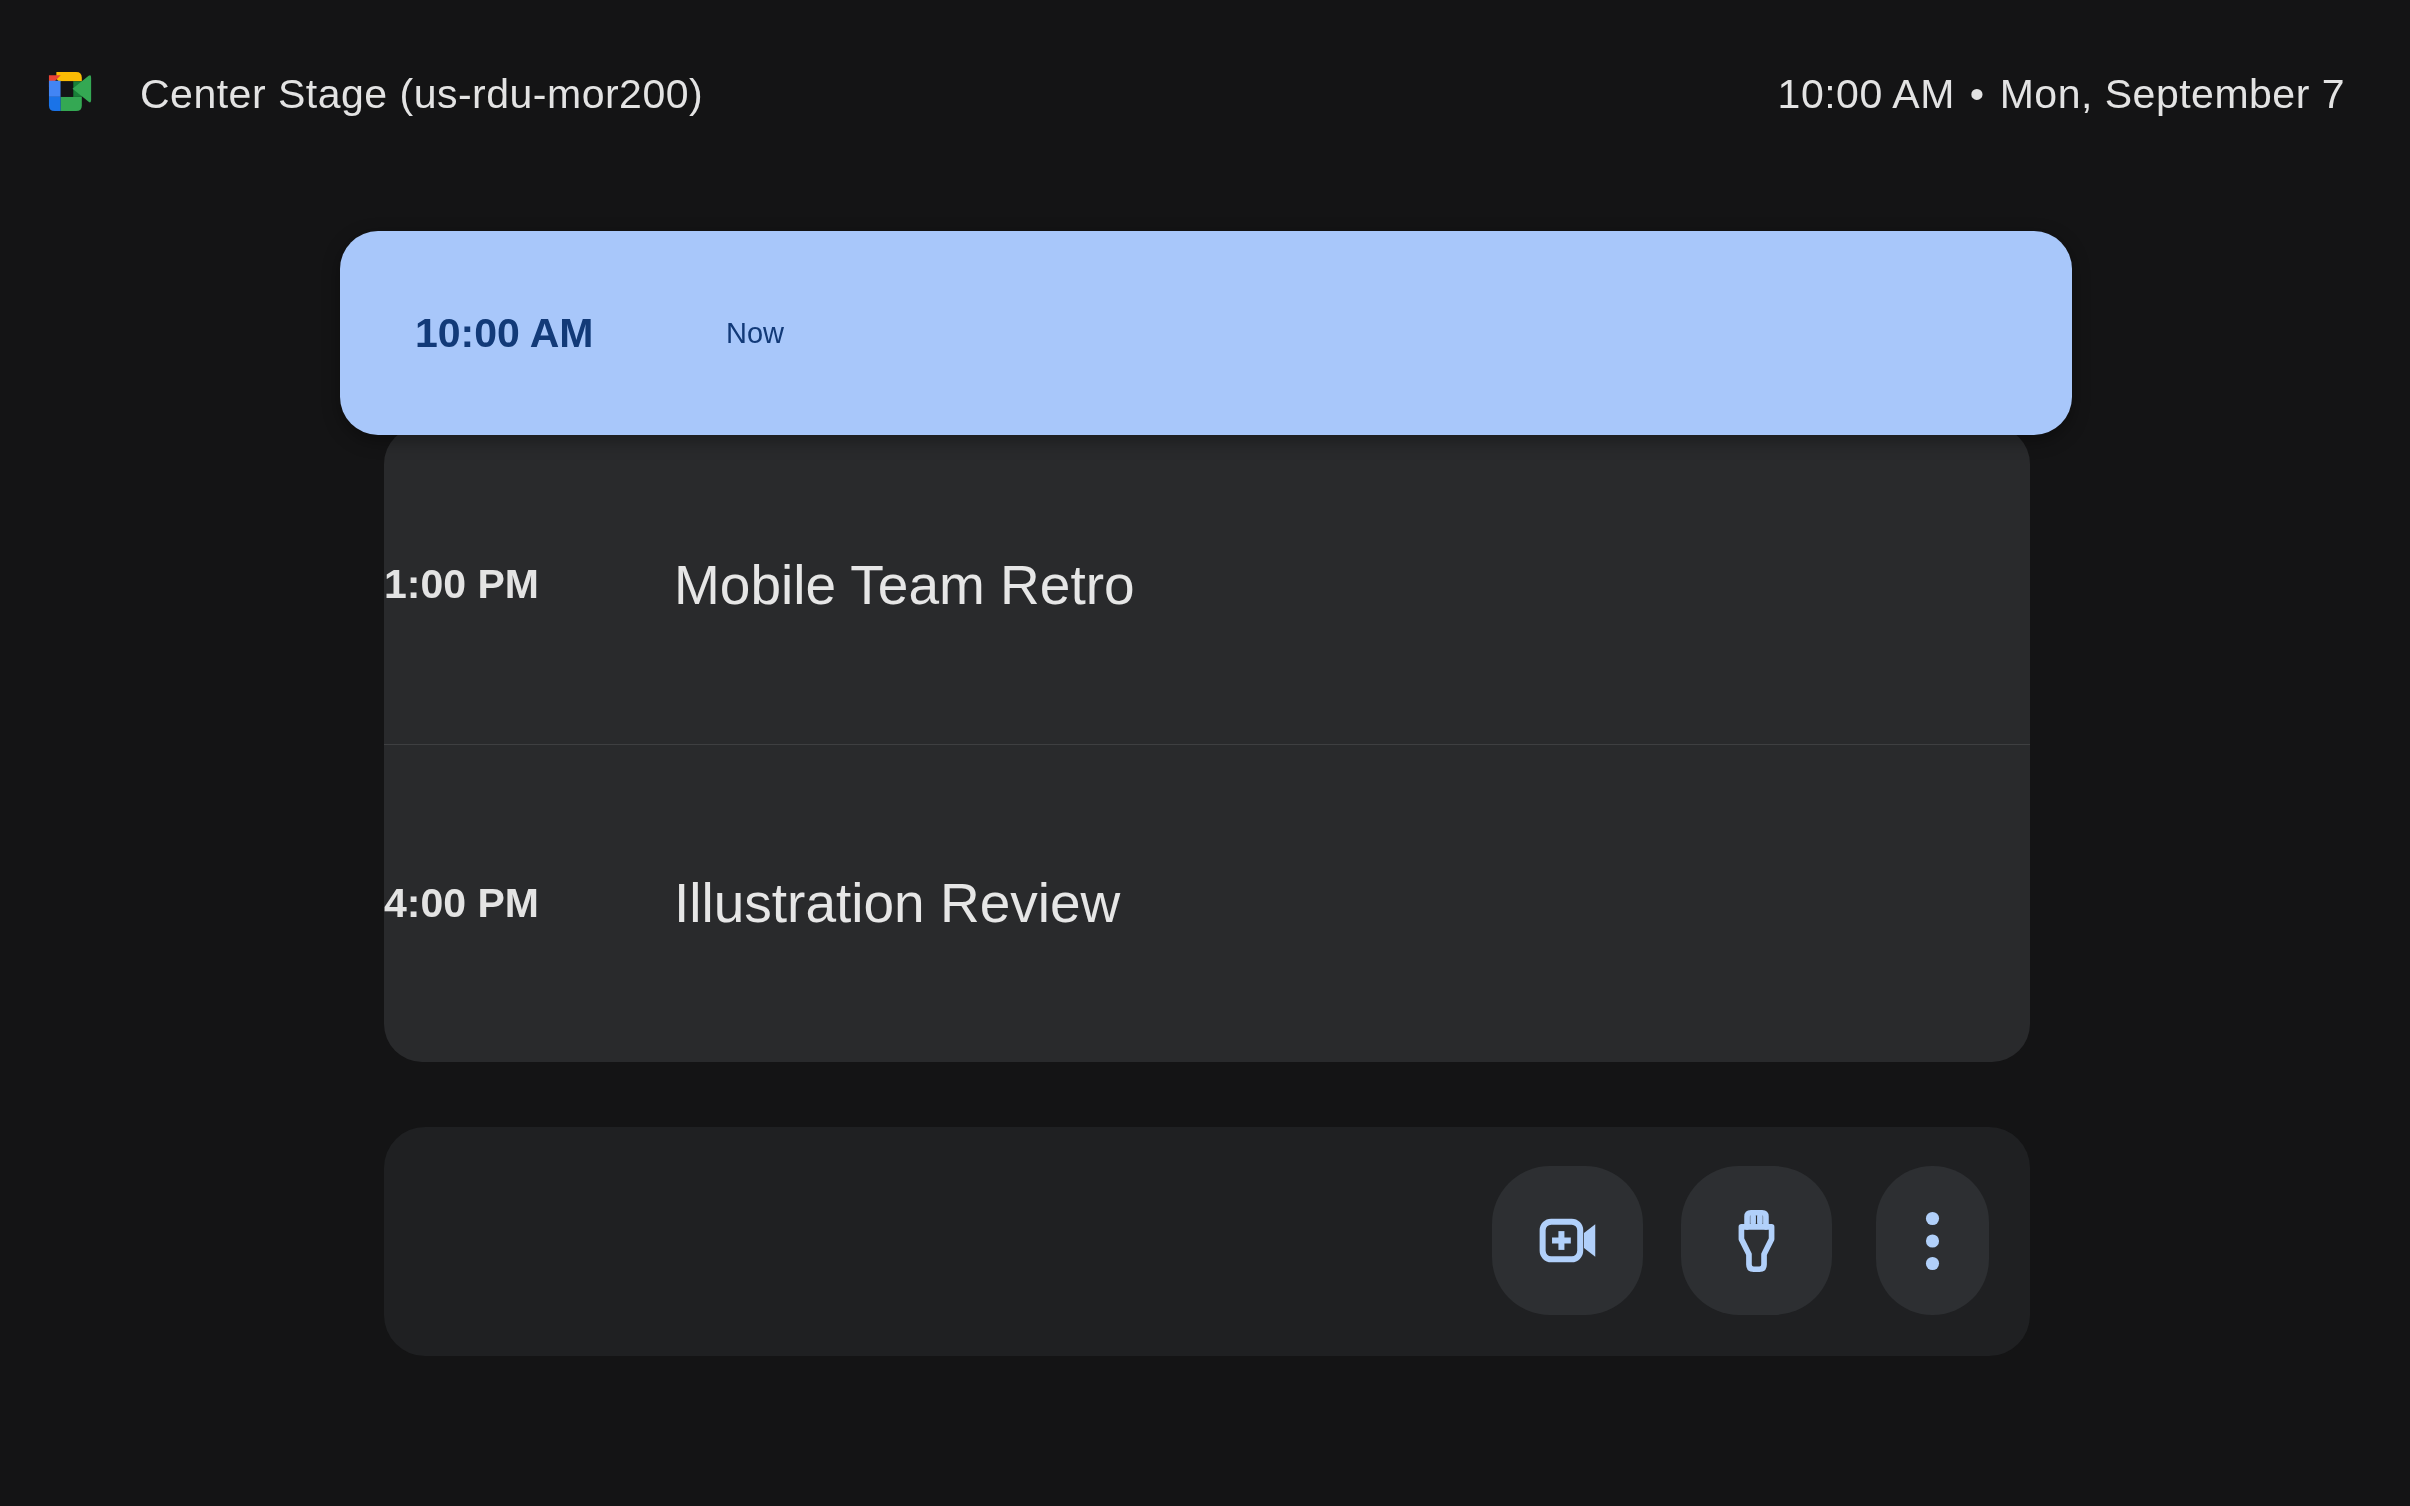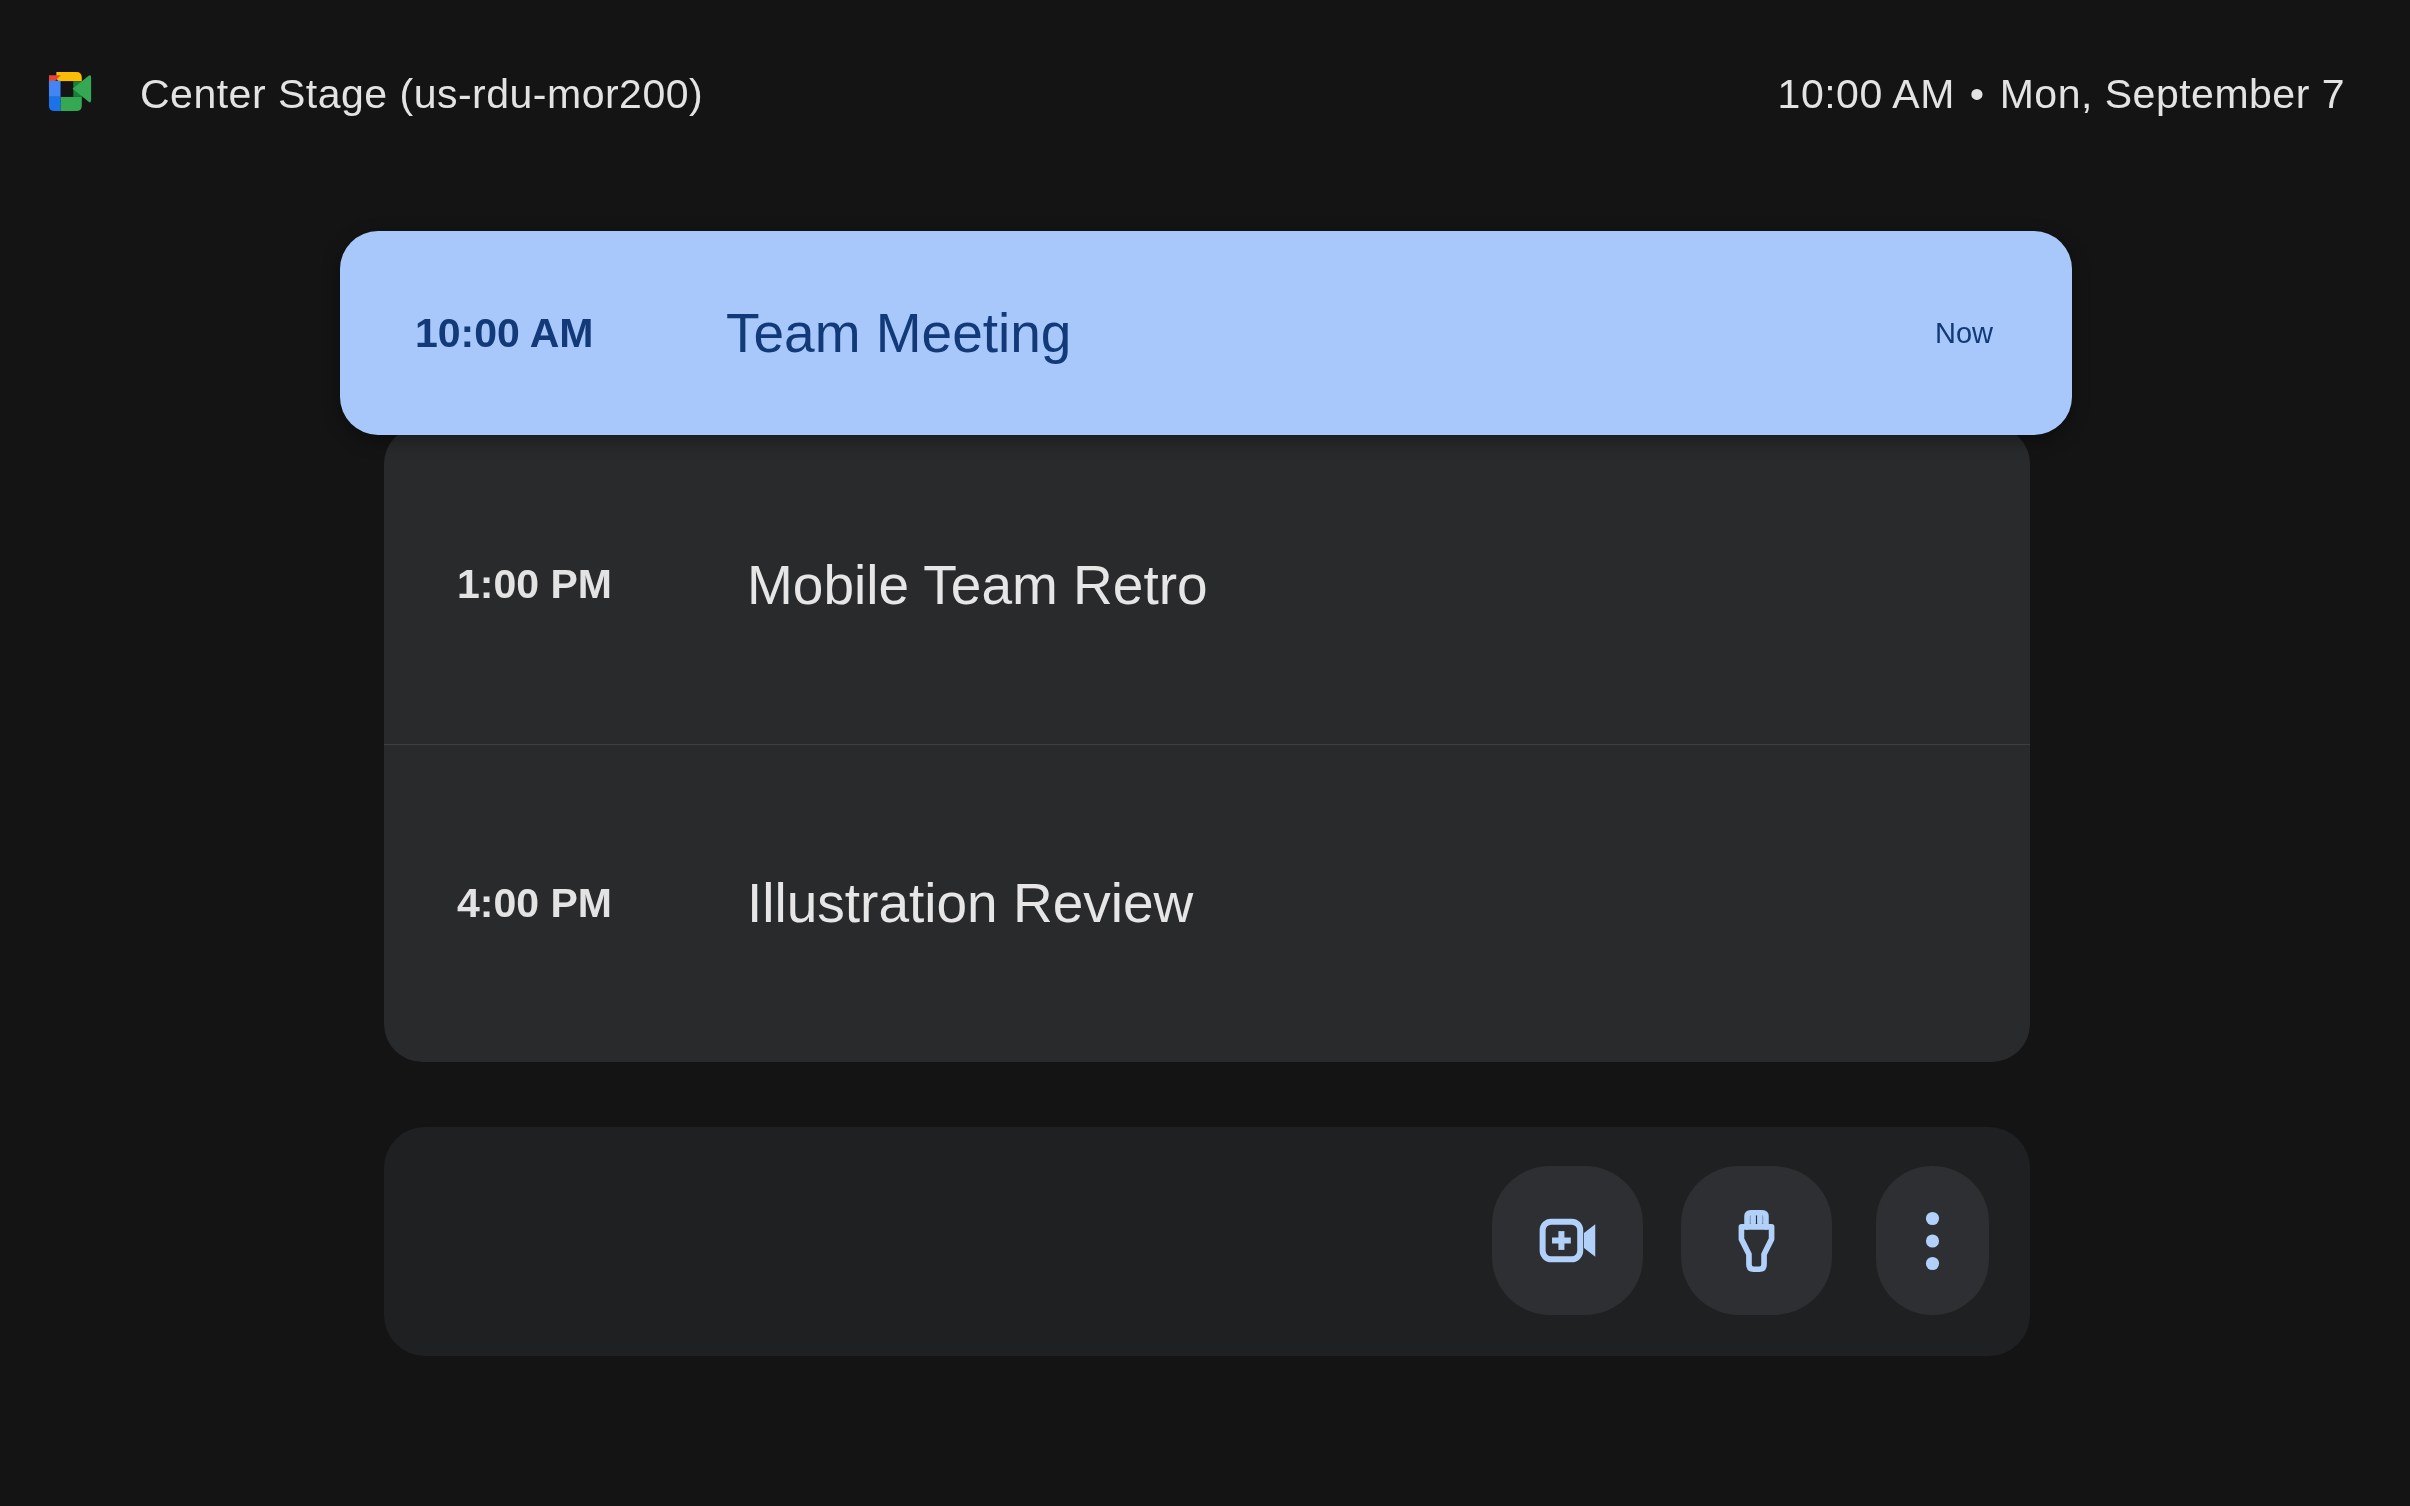--- a/index.html
+++ b/index.html
@@ -44,21 +44,21 @@
     left: 384px; top: 426px; width: 1646px; height: 636px;
     background: #292a2c;
     border-radius: 38px;
     z-index: 2;
     overflow: hidden;
     display: flex; flex-direction: column;
   }
   .schedule-row {
     flex: 1;
     display: flex; align-items: center;
-    padding-left: 73px; padding-right: 79px;
+    padding-right: 79px;
   }
   .schedule-row + .schedule-row { border-top: 1.9px solid #3e3f41; }
   .row-time { width: 290px; font-size: 41px; font-weight: bold; color: #e3e3e3; flex: 0 0 auto; }
   .row-title { flex: 1; font-size: 55px; color: #e6e6e6; }
 
   
   .footer-bar {
     position: absolute;
     left: 384px; top: 1127px; width: 1646px; height: 229px;
     background: #1f2022;
@@ -120,21 +120,20 @@
   <div class="header-spacer"></div>
   <div class="clock">
     <span>10:00 AM</span>
     <span>•</span>
     <span>Mon, September 7</span>
   </div>
 </div>
 
 <div class="now-card">
   <div class="now-time">10:00 AM</div>
-  <div class="now-title">Team Meeting</div>
   <div class="now-badge">Now</div>
 </div>
 
 <div class="list-card">
   <div class="schedule-row">
     <div class="row-time">1:00 PM</div>
     <div class="row-title">Mobile Team Retro</div>
   </div>
   <div class="schedule-row">
     <div class="row-time">4:00 PM</div>

